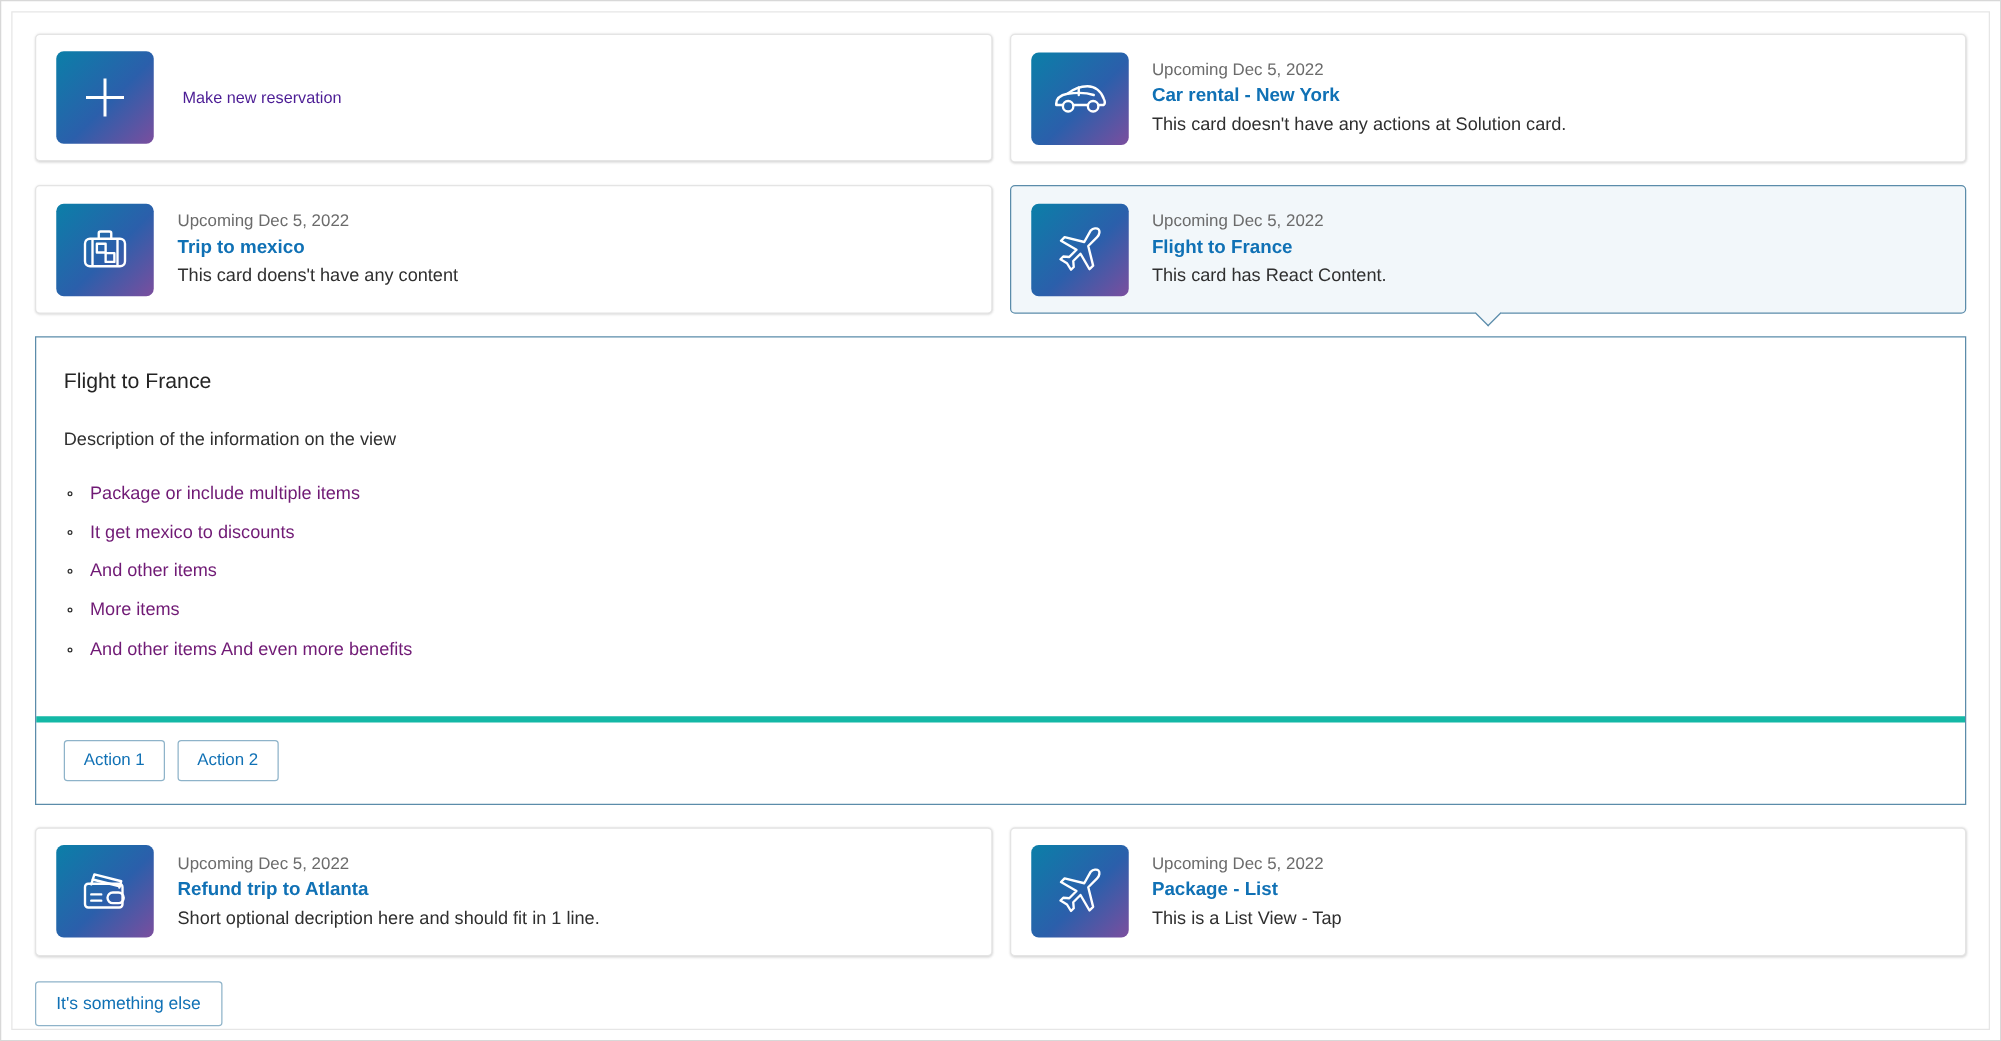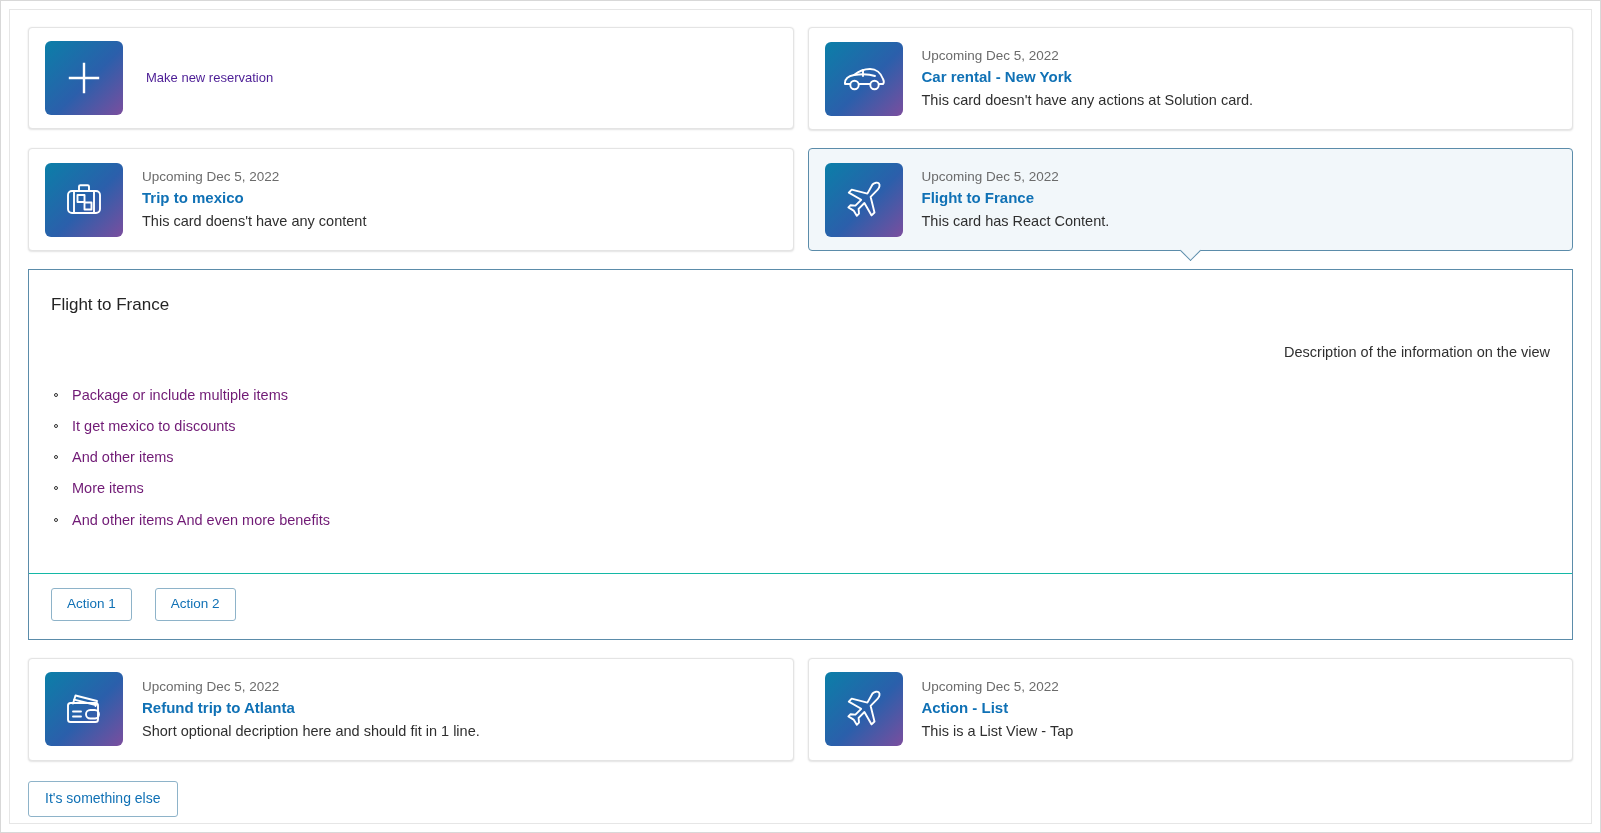--- a/index.html
+++ b/index.html
@@ -141,21 +141,20 @@
     color: #242424;
     line-height: 1.4;
     margin: 0 0 25px 0;
     font-weight: normal;
   }
   .detail-desc {
     font-size: 14.5px;
     color: #2f2f2f;
     margin: 0 0 21px 0;
     line-height: 1.5;
-    text-align: right;
   }
   .detail-list {
     list-style: none;
     margin: 0;
     padding: 0;
   }
   .detail-list li {
     position: relative;
     font-size: 14.5px;
     color: #701a75;
@@ -168,24 +167,24 @@
     position: absolute;
     left: 3px;
     top: 8px;
     width: 4px;
     height: 4px;
     border: 1px solid #2f2f2f;
     border-radius: 50%;
     box-sizing: border-box;
   }
   .detail-actions {
-    border-top: 1px solid #14b8a6;
+    border-top: 5px solid #14b8a6;
     padding: 14px 22px 18px 22px;
     display: flex;
-    gap: 23px;
+    gap: 10px;
   }
 
   .btn {
     font-family: "Liberation Sans", "DejaVu Sans", sans-serif;
     font-size: 13.5px;
     color: #1071b5;
     background: #ffffff;
     border: 1px solid #8eb3c9;
     border-radius: 3px;
     padding: 7px 15px 8px 15px;
@@ -342,21 +341,21 @@
             <span>
               <svg width="44" height="44" viewBox="0 0 44 44" aria-hidden="true">
                 <g stroke="#ffffff" stroke-width="1.9" fill="none" stroke-linejoin="round" stroke-linecap="round">
                   <path d="M30.5 6.5 C32.6 4.4 35.6 4.2 36.8 5.4 C38 6.6 37.8 9.6 35.7 11.7 L28.6 18.8 L32.5 34.5 L29.6 37.4 L22.4 25 L16.6 30.8 L17 35.6 L14.8 37.8 L11.6 32.6 L6.4 29.4 L8.6 27.2 L13.4 27.6 L19.2 21.8 L6.8 14.6 L9.7 11.7 L25.4 15.6 Z"></path>
                 </g>
               </svg>
             </span>
           </div>
           <div class="card-body">
             <div class="card-meta">Upcoming Dec 5, 2022</div>
-            <div class="card-title">Action - List</div>
+            <div class="card-title">Package - List</div>
             <div class="card-desc">This is a List View - Tap</div>
           </div>
         </div>
       </div>
     </div>
 
     <div class="footer-bar">
       <button class="btn footer-btn" type="button">It's something else</button>
     </div>
 

